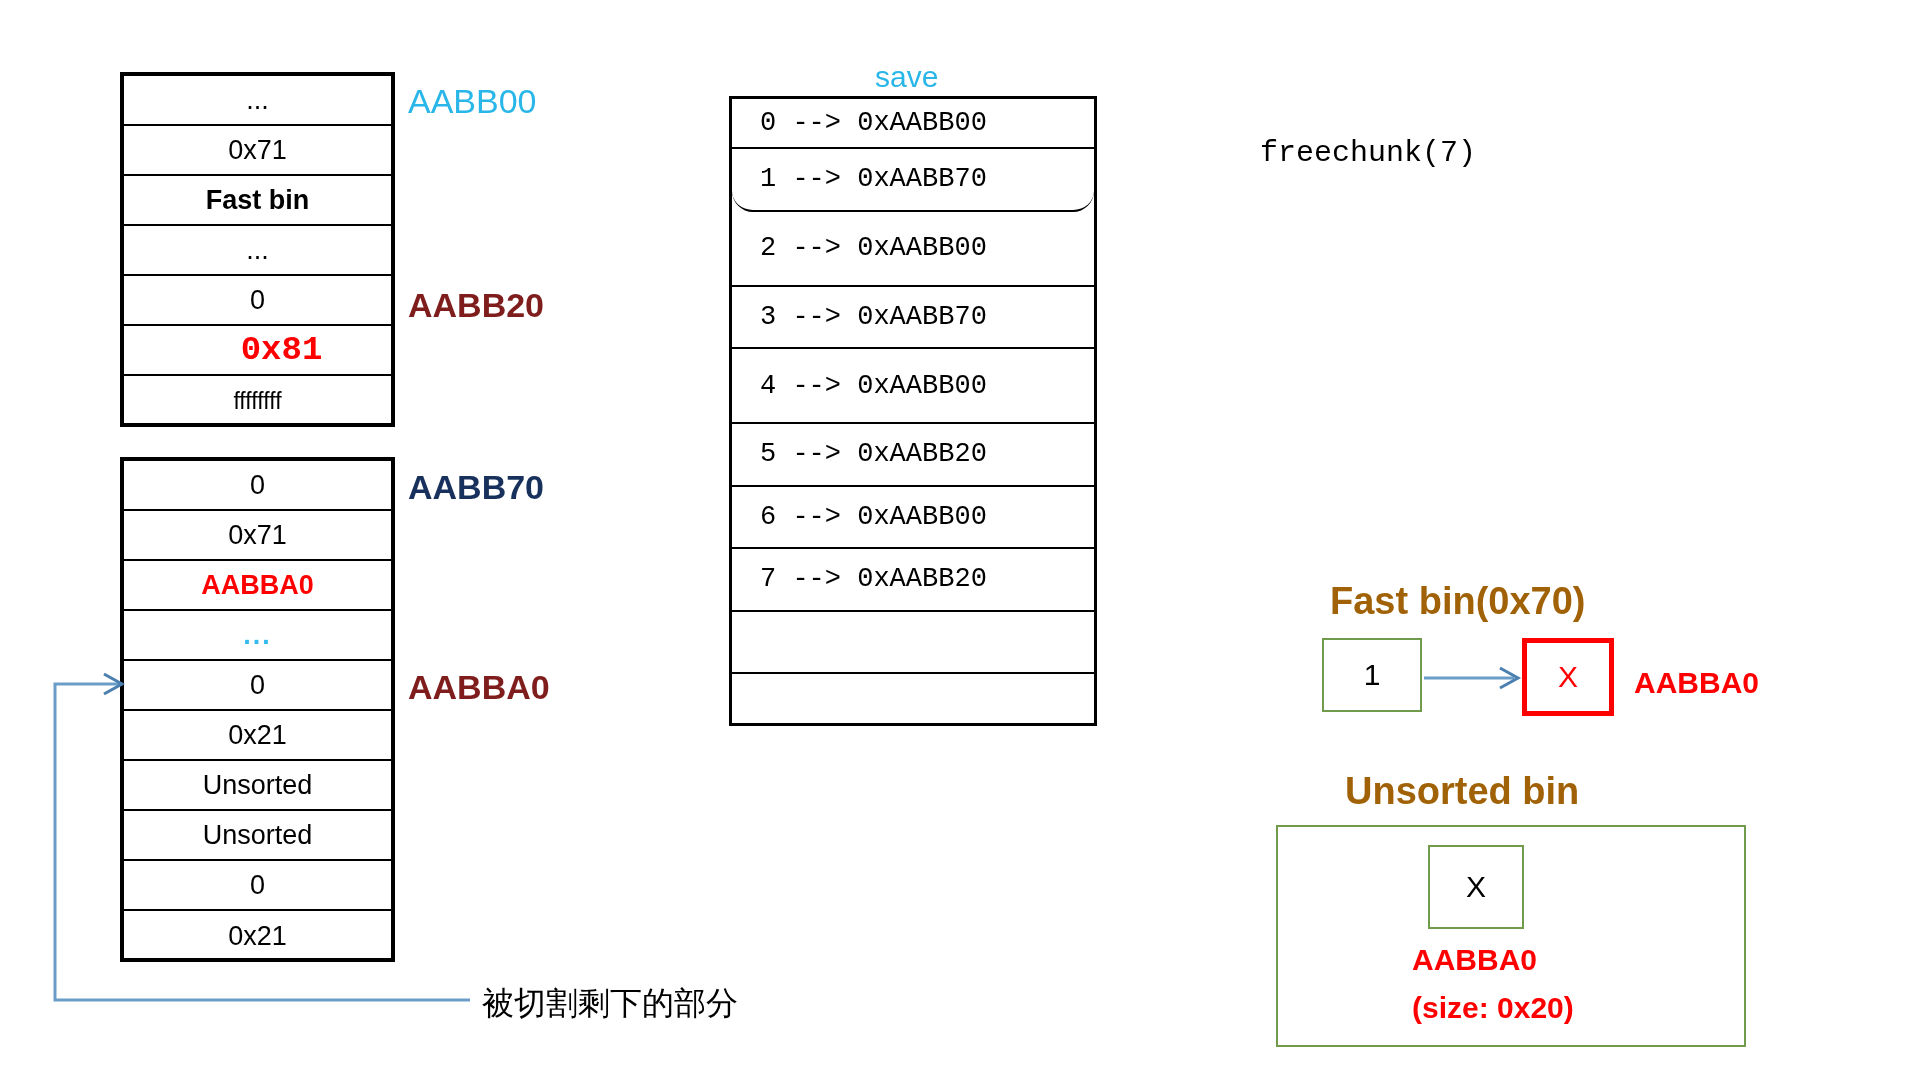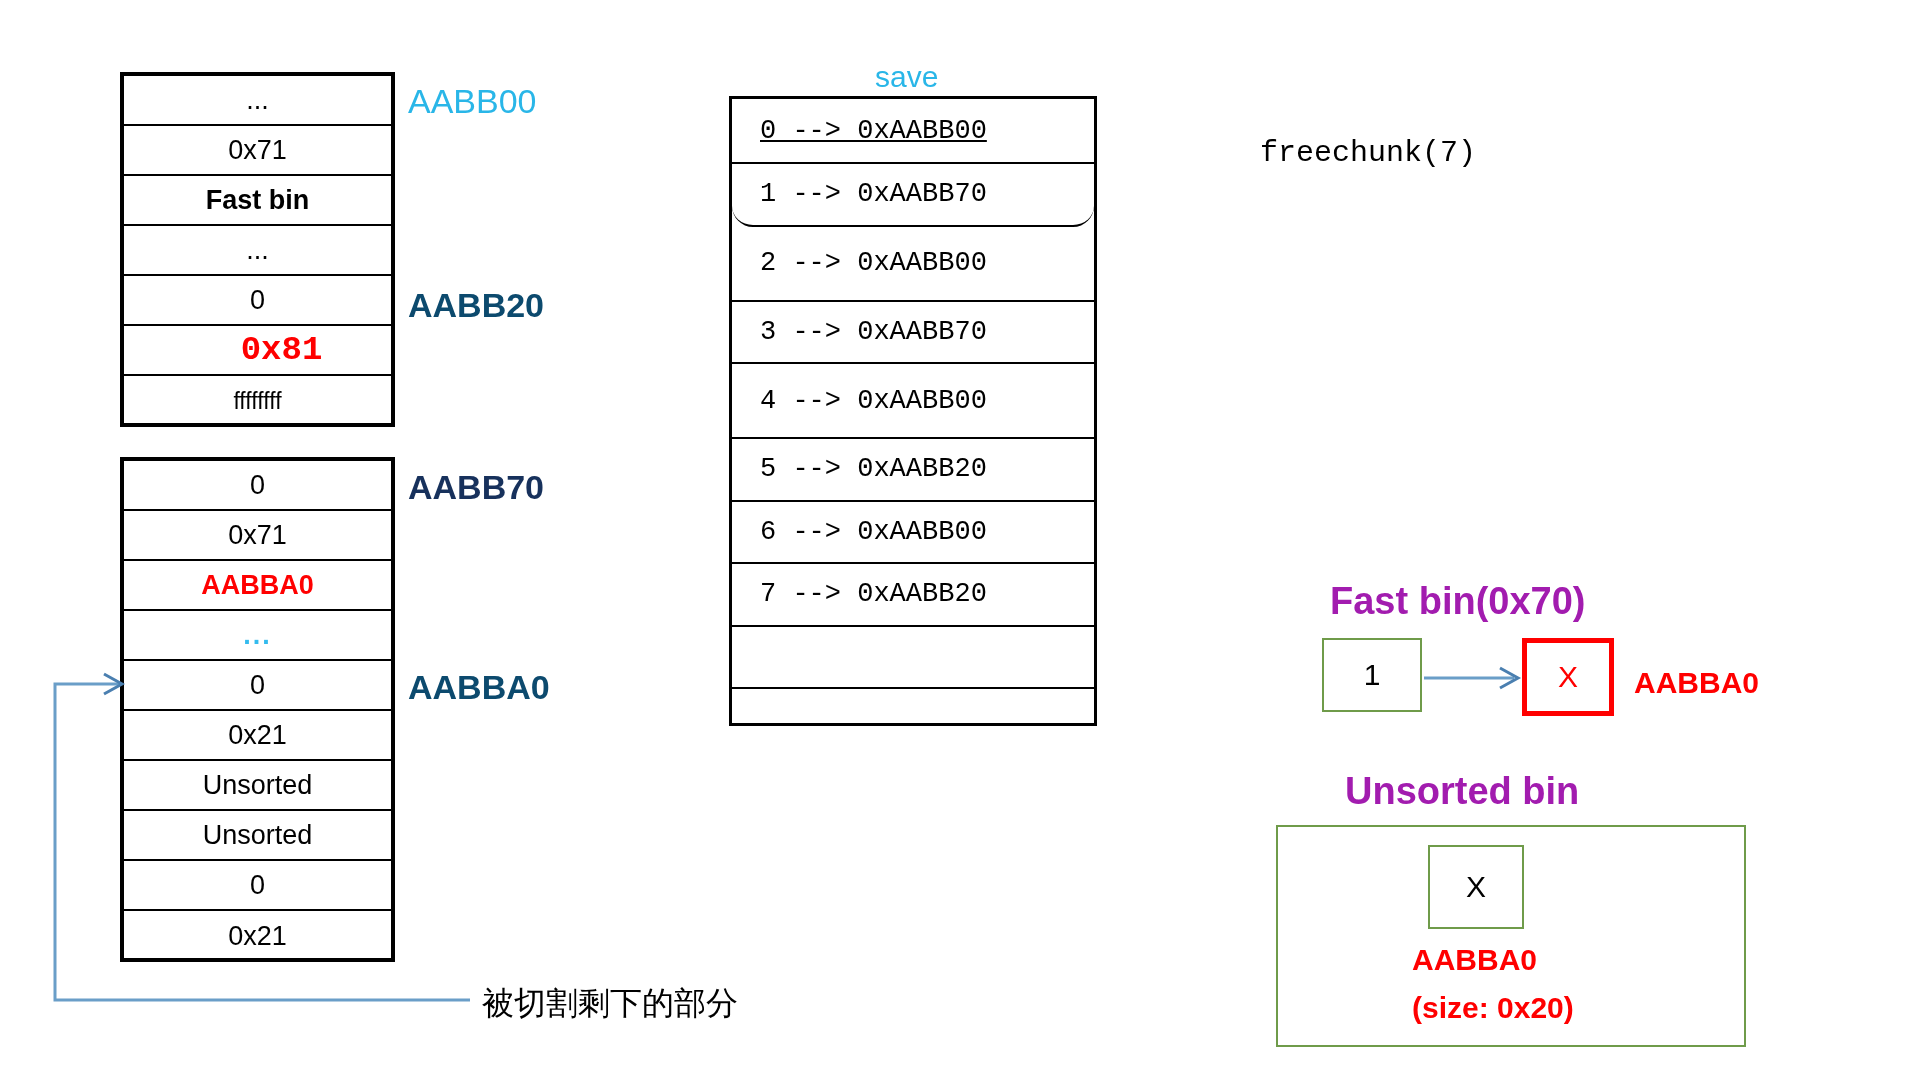--- a/index.html
+++ b/index.html
@@ -49,21 +49,21 @@
   .chunk-row.small { font-size: 23px; }
 
   
   .addr-label {
     position: absolute;
     font-size: 34px;
     font-weight: bold;
     white-space: nowrap;
   }
   .addr-cyan   { color: #29b6e8; font-weight: normal; }
-  .addr-red    { color: #0c4a6e; }
+  .addr-red    { color: #7f1d1d; }
   .addr-navy   { color: #17315c; }
 
   
   .save-title {
     position: absolute;
     color: #29b6e8;
     font-size: 30px;
     white-space: nowrap;
   }
   .save-table {
@@ -87,21 +87,21 @@
   
   .freechunk-label {
     position: absolute;
     font-family: "Liberation Mono", "DejaVu Sans Mono", monospace;
     font-size: 30px;
     color: #000000;
     white-space: nowrap;
   }
   .bin-title {
     position: absolute;
-    color: #a21caf;
+    color: #a16207;
     font-weight: bold;
     font-size: 38px;
     white-space: nowrap;
   }
   .box-green {
     position: absolute;
     border: 2px solid #6f9b4a;
     background: #ffffff;
     box-sizing: border-box;
     display: flex;
@@ -190,21 +190,21 @@
   <polyline points="120,684 55,684 55,1000 470,1000" fill="none" stroke="#6a9ec8" stroke-width="3"></polyline>
 
   <polyline points="104,674 122,684 104,694" fill="none" stroke="#4a7fb0" stroke-width="3"></polyline>
 </svg>
 
 <div class="cn-caption" id="cn-caption" style="left:482px; top:982px;">被切割剩下的部分</div>
 
 <div class="save-title" id="save-title" style="left:875px; top:60px;">save</div>
 
 <div class="save-table" id="save-table" style="left:729px; top:96px; width:368px; height:630px;">
-    <div class="save-row" style="height: 65px; text-decoration: underline;">0 --&gt; 0xAABB00</div>
+    <div class="save-row" style="height: 50px;">0 --&gt; 0xAABB00</div>
     <div class="save-row" style="height: 62.5px; border-radius: 21px;">1 --&gt; 0xAABB70</div>
     <div class="save-row" style="height: 75px;">2 --&gt; 0xAABB00</div>
     <div class="save-row" style="height: 62.5px;">3 --&gt; 0xAABB70</div>
     <div class="save-row" style="height: 75px;">4 --&gt; 0xAABB00</div>
     <div class="save-row" style="height: 62.5px;">5 --&gt; 0xAABB20</div>
     <div class="save-row" style="height: 62.5px;">6 --&gt; 0xAABB00</div>
     <div class="save-row" style="height: 62.5px;">7 --&gt; 0xAABB20</div>
     <div class="save-row" style="height: 62.5px;"></div>
     <div class="save-row" style="height: 62.5px;"></div>
   </div>

